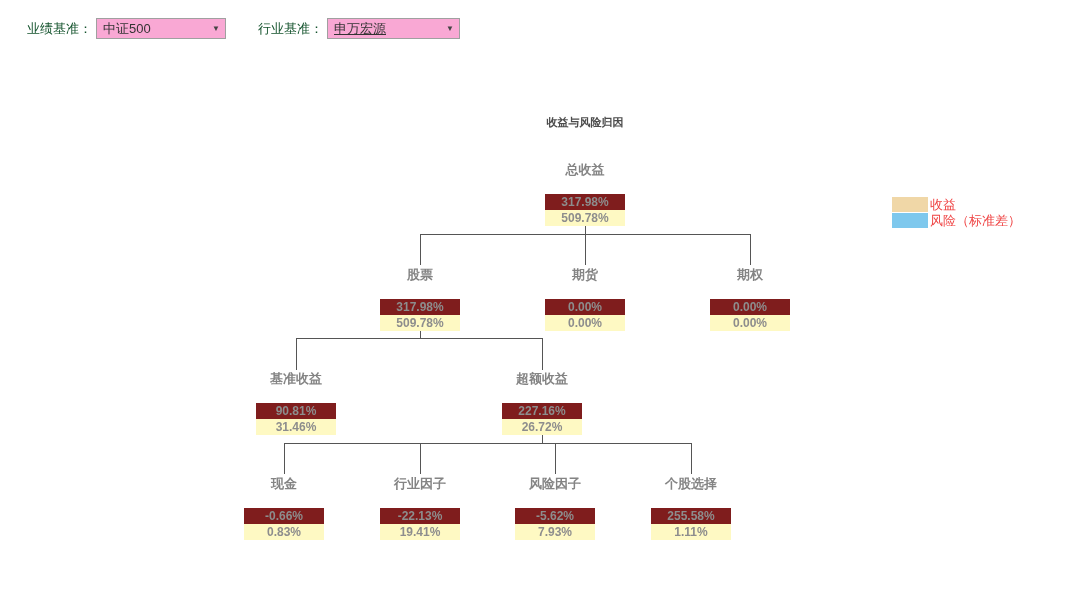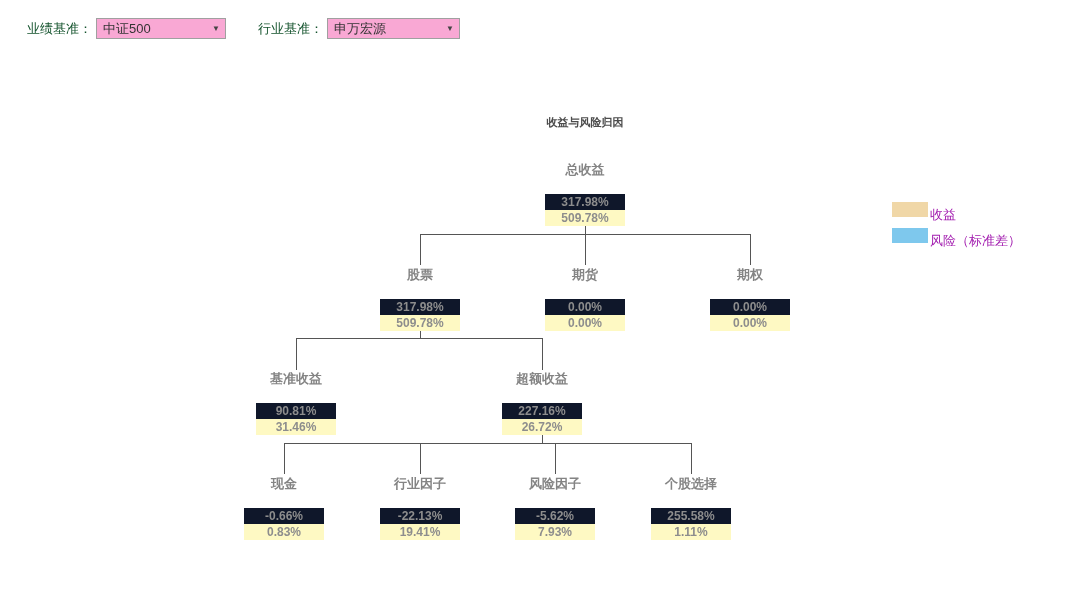--- a/index.html
+++ b/index.html
@@ -29,55 +29,55 @@
   .node { position: absolute; width: 80px; transform: translateX(-50%); }
   .node-label {
     text-align: center; font-size: 13px; font-weight: bold; color: #848484;
     height: 14px; line-height: 14px; white-space: nowrap;
   }
   .node-box { margin-top: 17px; width: 80px; }
   .val {
     height: 16px; line-height: 16px; text-align: center;
     font-size: 12px; font-weight: bold; color: #8d8d8d; white-space: nowrap;
   }
-  .val.ret  { background: #0f172a; }
+  .val.ret  { background: #7f1d1d; }
   .val.risk { background: #fef9c3; }
   .n0 { left: 585px; top: 163px; }
   .n1 { left: 420px; top: 268px; }
   .n2 { left: 585px; top: 268px; }
   .n3 { left: 750px; top: 268px; }
   .n4 { left: 296px; top: 372px; }
   .n5 { left: 542px; top: 372px; }
   .n6 { left: 284px; top: 477px; }
   .n7 { left: 420px; top: 477px; }
   .n8 { left: 555px; top: 477px; }
   .n9 { left: 691px; top: 477px; }
   .ln { position: absolute; background: #555; }
   
   .legend { position: absolute; left: 892px; top: 197px; }
   .legend-row { display: flex; align-items: center; margin-bottom: 1px; }
   .legend-swatch { width: 36px; height: 15px; margin-right: 2px; }
   .sw-return { background: #f0d7a7; }
   .sw-risk { background: #7ec8ed; }
-  .legend-label { font-size: 13px; color: #a21caf; line-height: 15px; white-space: nowrap; margin-top: 10px; }
+  .legend-label { font-size: 13px; color: #ef4444; line-height: 15px; white-space: nowrap; }
 </style>
 </head>
 <body>
 
 <div class="controls">
   <div class="ctl-group">
     <span class="ctl-label">业绩基准：</span>
     <div class="fake-select">
       <span>中证500</span>
       <span class="arrow">▼</span>
     </div>
   </div>
   <div class="ctl-group">
     <span class="ctl-label">行业基准：</span>
-    <div class="fake-select" style="width:133px;">
+    <div class="fake-select" style="width:133px;text-decoration:underline;">
       <span>申万宏源</span>
       <span class="arrow">▼</span>
     </div>
   </div>
 </div>
 
 <div class="chart-title">收益与风险归因</div>
 
 <div class="ln" style="left:585px; top:226px; width:1px; height:8px;"></div>
 <div class="ln" style="left:420px; top:234px; width:331px; height:1px;"></div>

